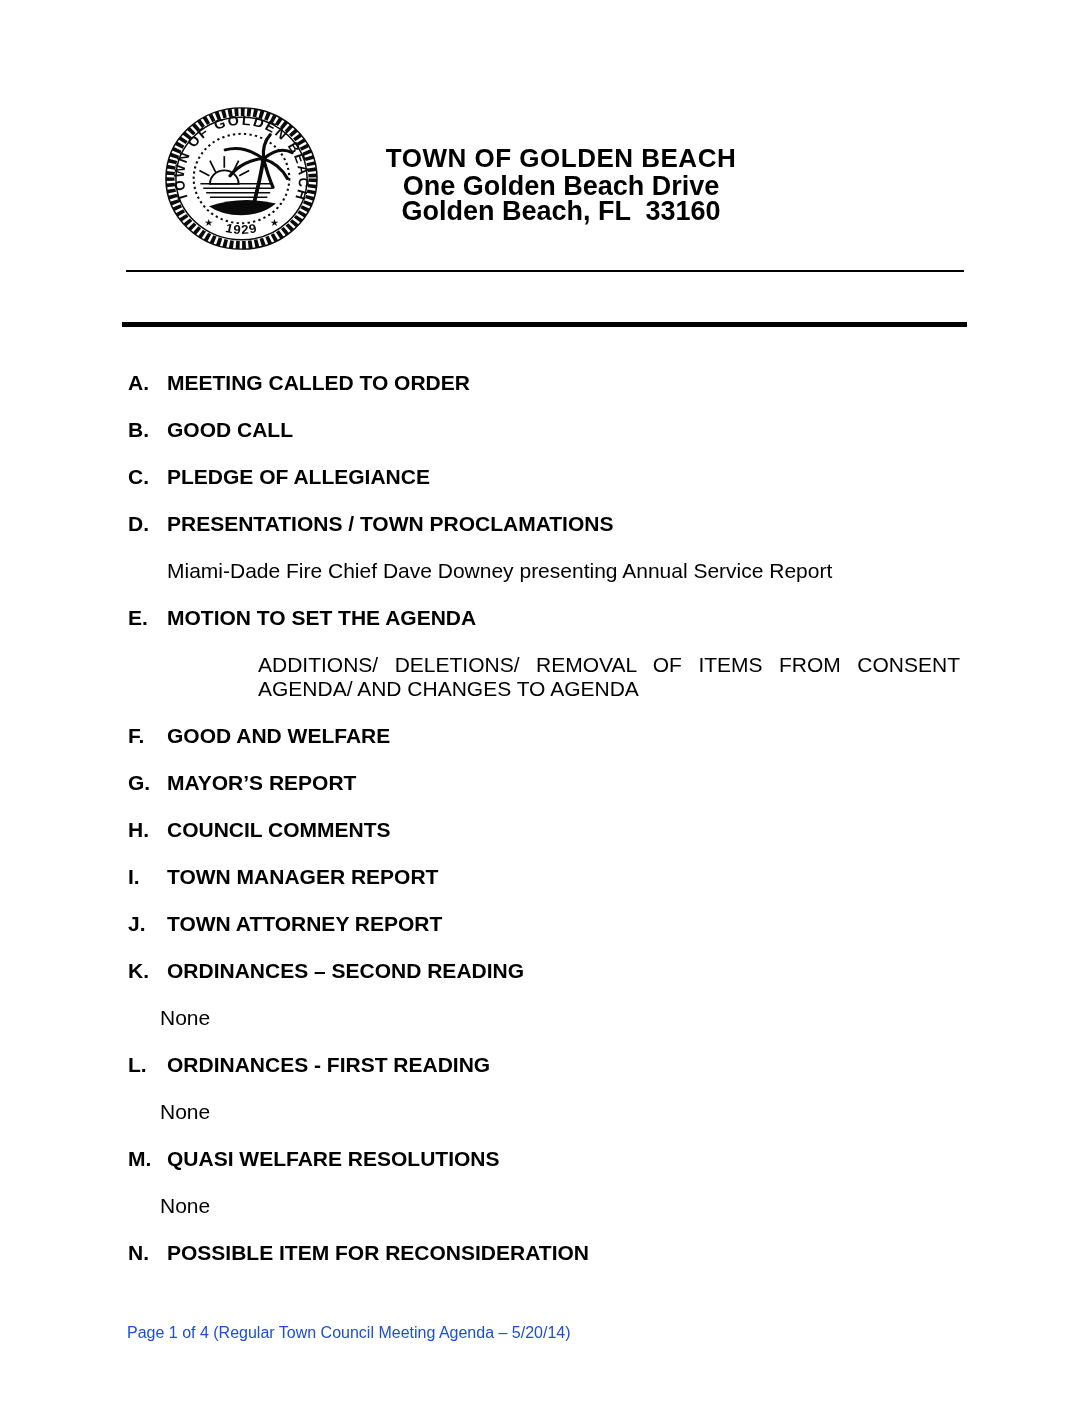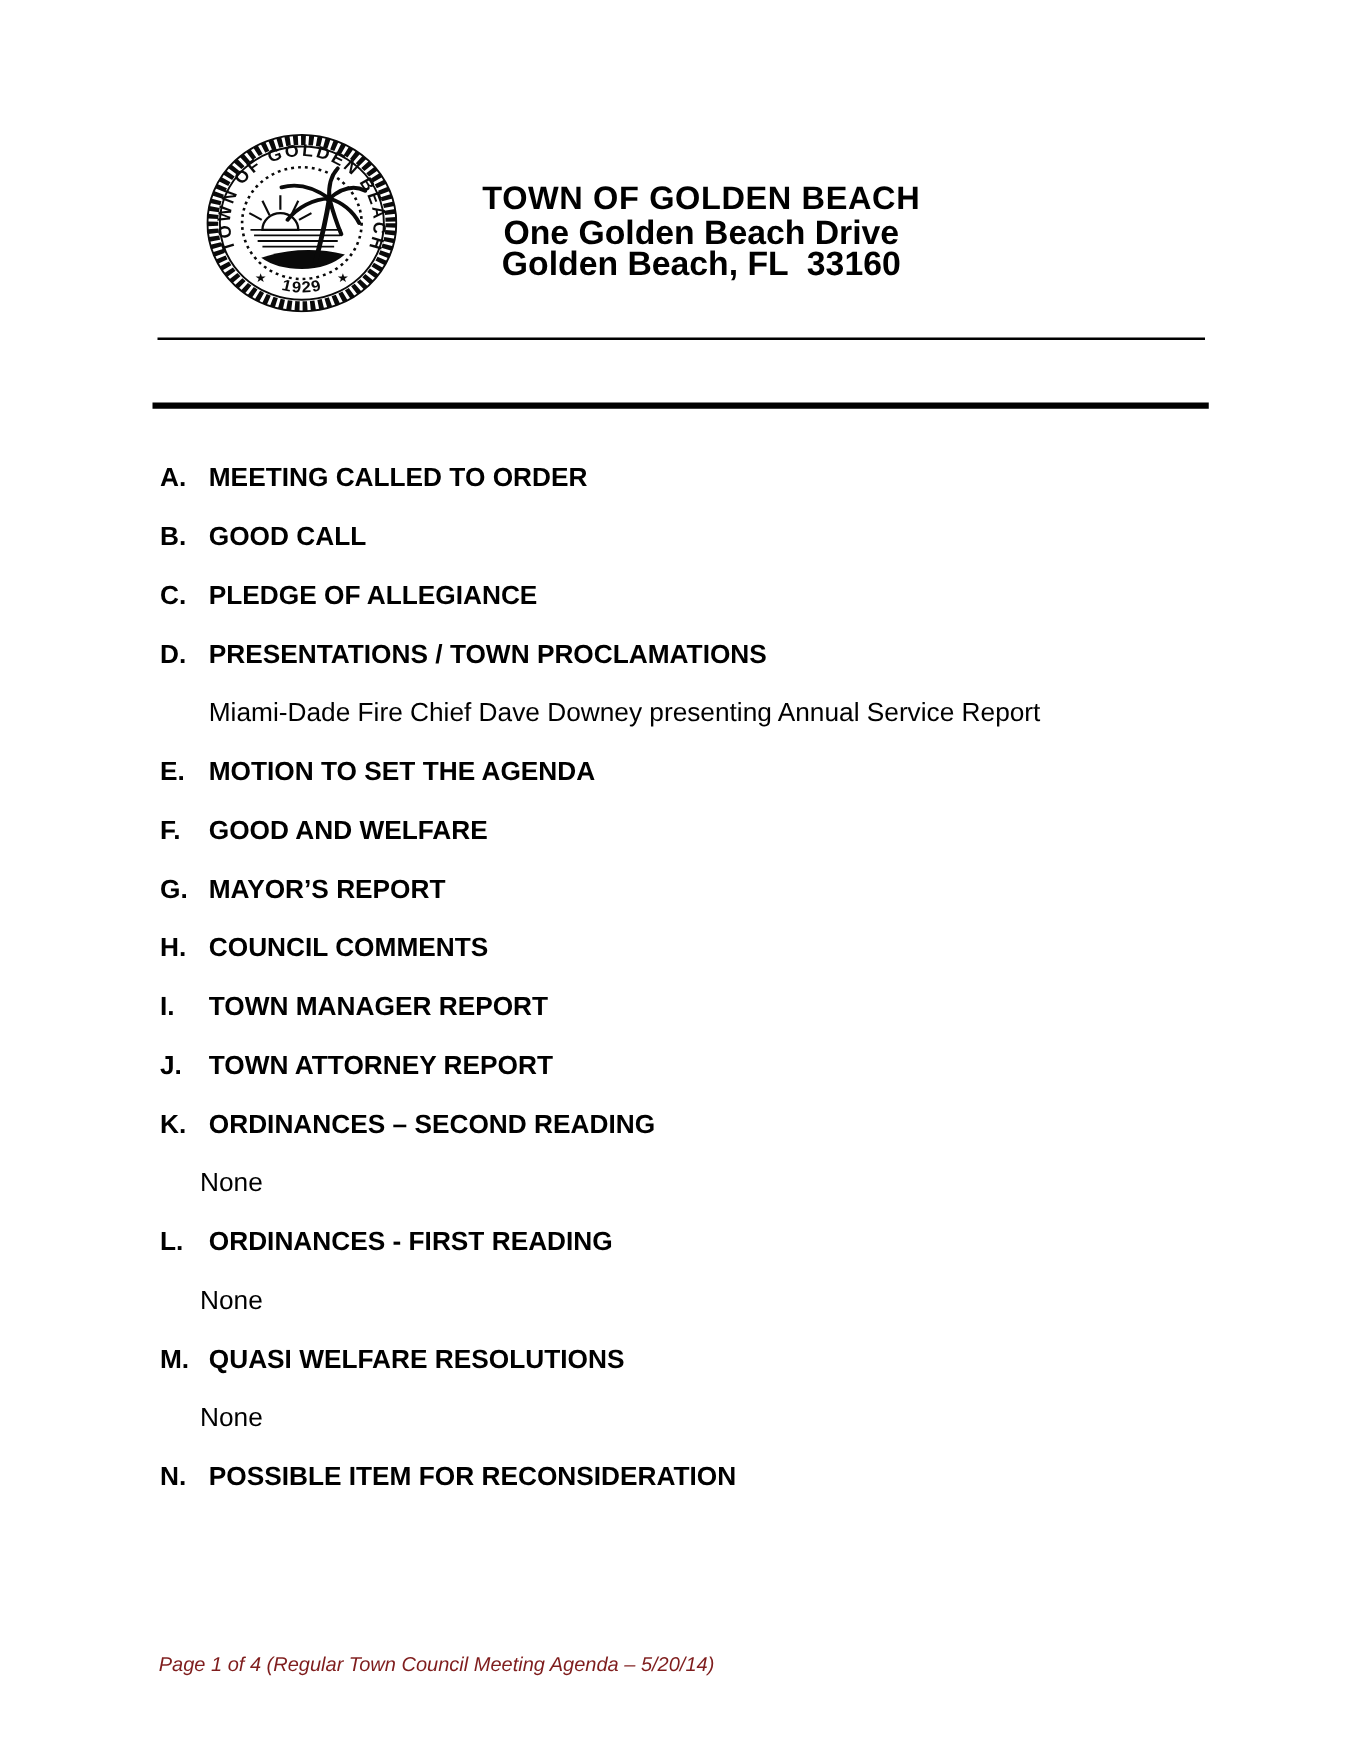--- a/index.html
+++ b/index.html
@@ -61,21 +61,21 @@
   .item .letter { flex: 0 0 39px; }
   .item .title  { flex: 1; }
   .note { font-weight: normal; margin-bottom: 23px; }
   .note-d    { margin-left: 39px; }
   .note-none { margin-left: 32px; }
   .note-e    { margin-left: 130px; width: 702px; text-align: justify; }
 
   
   .footer {
     position: absolute; left: 127px; top: 1323px;
-    font-size: 16px; line-height: 19px; color: #7f1d1d; font-style: italic;
+    font-size: 16px; line-height: 19px; color: #1d4ed8;
   }
 </style>
 </head>
 <body>
 
 <div class="page">
 
   <div class="seal">
     <svg viewBox="0 0 160 160" preserveAspectRatio="none">
 
@@ -163,20 +163,21 @@
     <div class="item">
       <span class="letter">D.</span>
       <span class="title">PRESENTATIONS / TOWN PROCLAMATIONS</span>
     </div>
     <div class="note note-d">Miami-Dade Fire Chief Dave Downey presenting Annual Service Report</div>
 
     <div class="item">
       <span class="letter">E.</span>
       <span class="title">MOTION TO SET THE AGENDA</span>
     </div>
+    <div class="note note-e">ADDITIONS/ DELETIONS/ REMOVAL OF ITEMS FROM CONSENT AGENDA/ AND CHANGES TO AGENDA</div>
 
     <div class="item">
       <span class="letter">F.</span>
       <span class="title">GOOD AND WELFARE</span>
     </div>
 
     <div class="item">
       <span class="letter">G.</span>
       <span class="title">MAYOR’S REPORT</span>
     </div>

